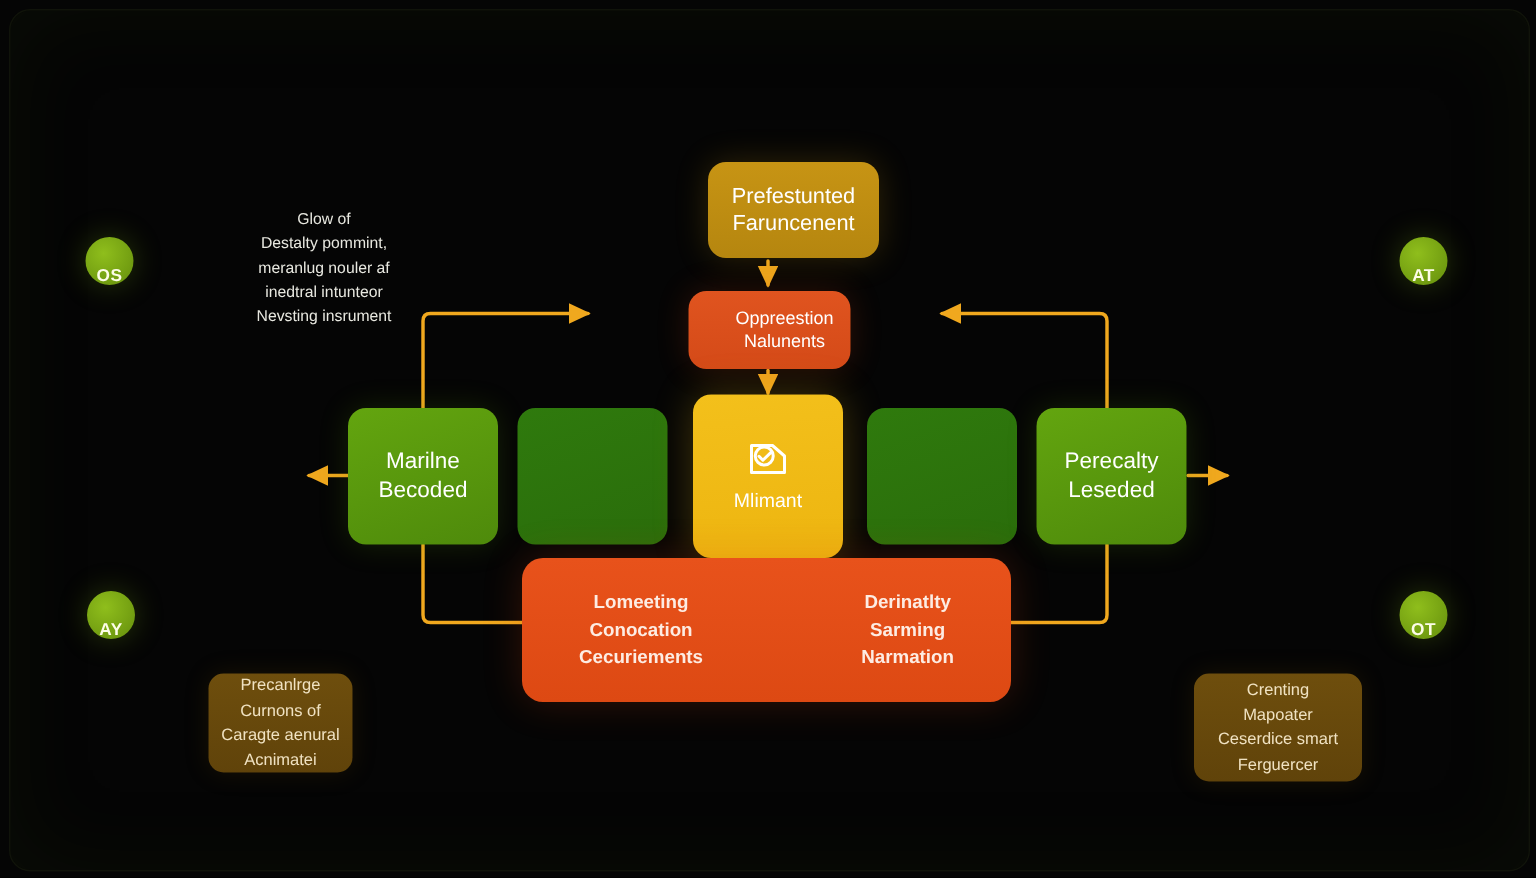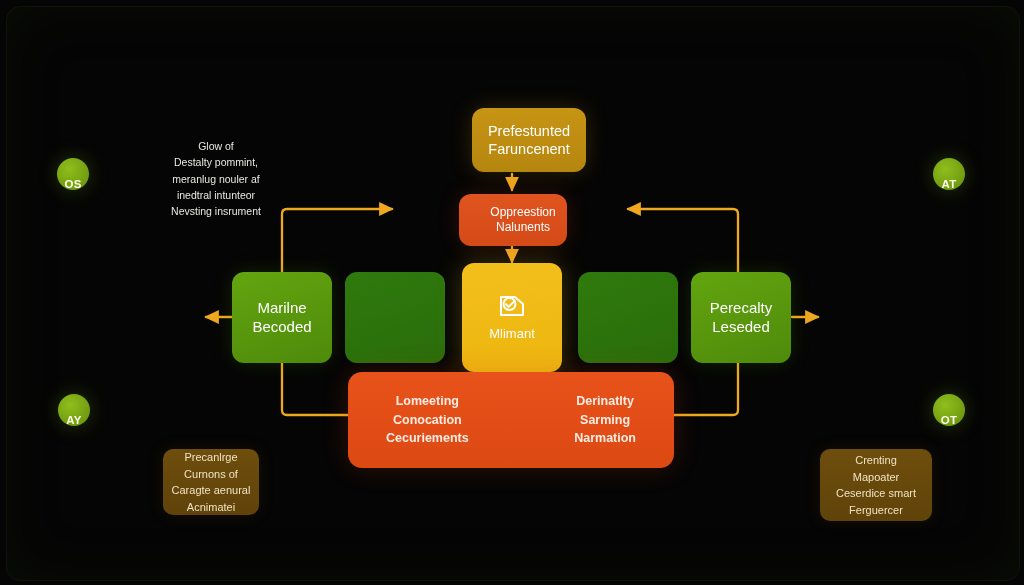--- a/index.html
+++ b/index.html
@@ -113,21 +113,20 @@
   }
 
   
   .node-olive {
     background: linear-gradient(180deg, #6e4e0d 0%, #60430a 100%);
     border-radius: 10px;
     font-size: 11px;
     line-height: 1.5;
     color: #f0e2c2;
     box-shadow: 0 0 16px rgba(110, 80, 12, 0.18);
-    margin-left: 24px;
   }
 
   
   .badge {
     position: absolute;
     width: 32px;
     height: 32px;
     border-radius: 50%;
     background: radial-gradient(circle at 38% 34%, #8fbe1c 0%, #6f9a10 75%);
     color: #fdfde8;

